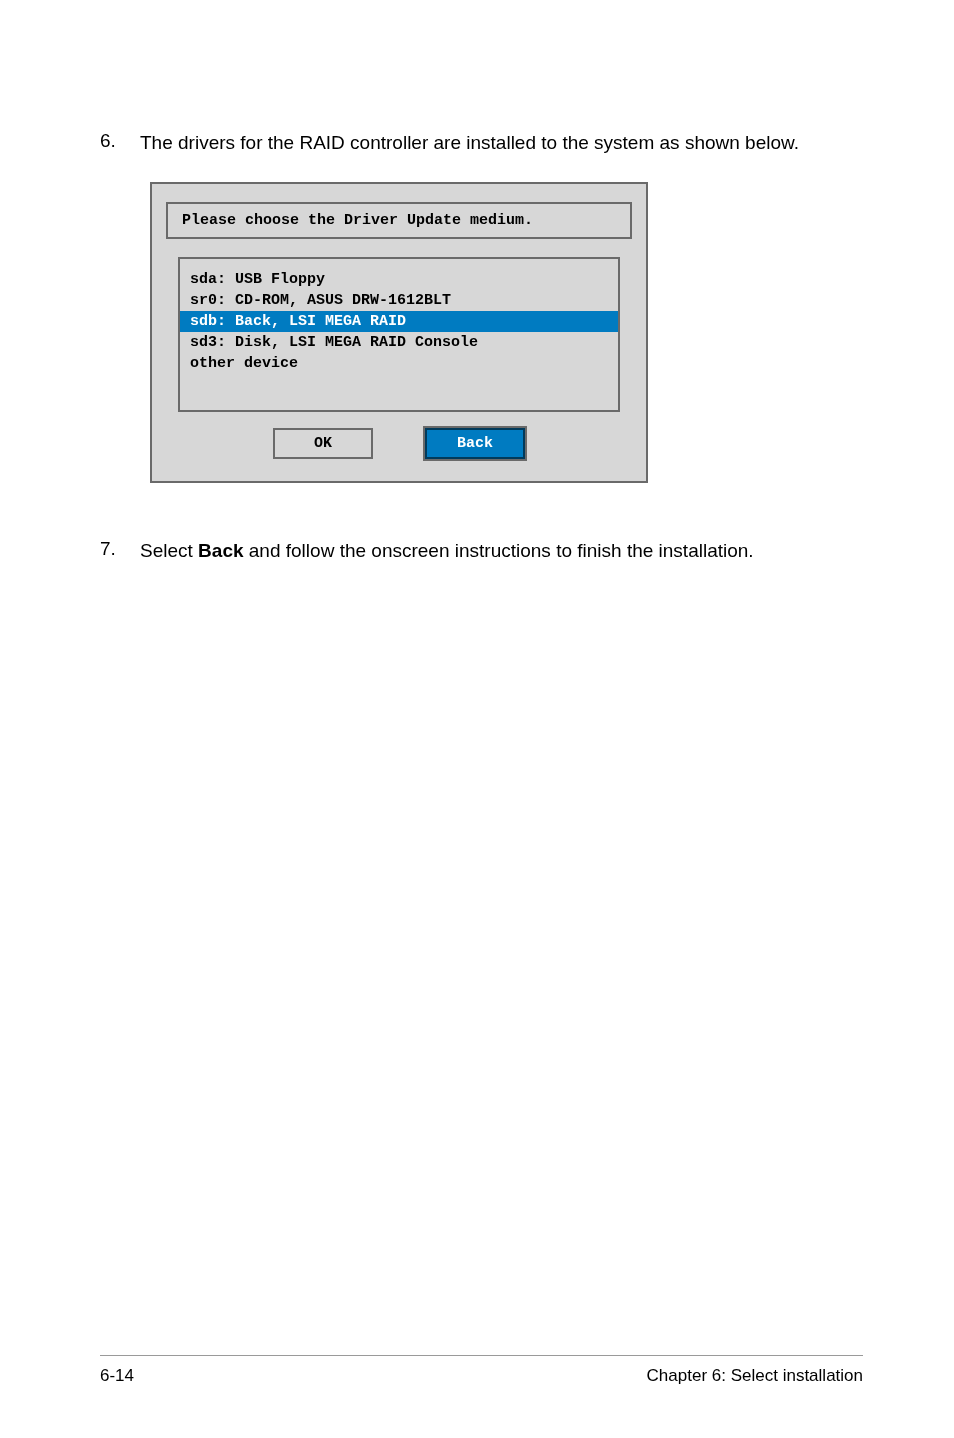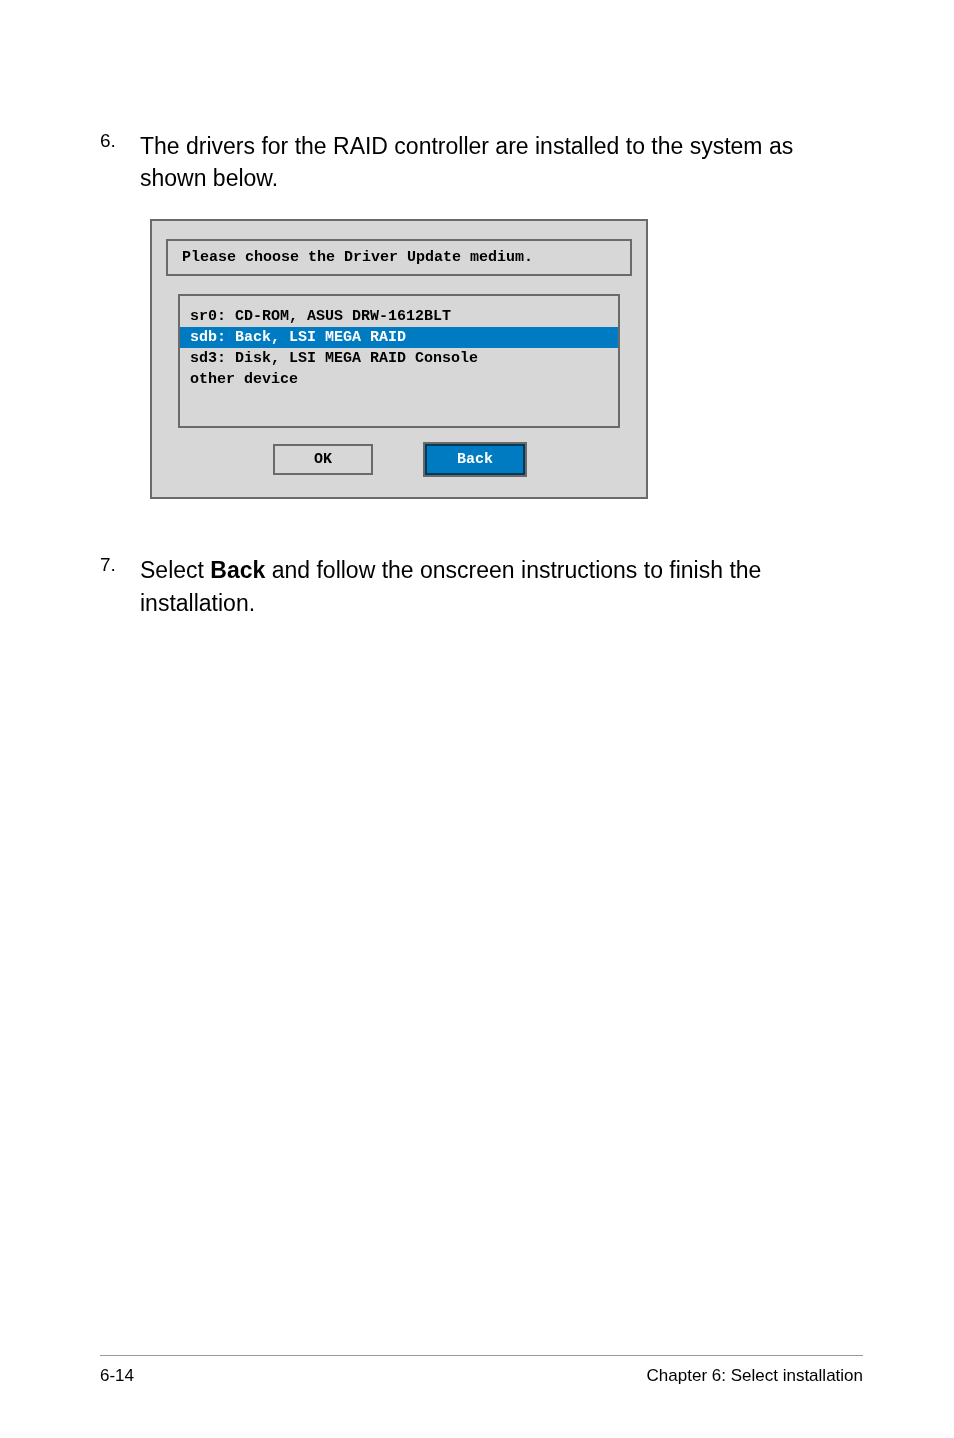--- a/index.html
+++ b/index.html
@@ -26,21 +26,21 @@
       align-items: flex-start;
       margin-bottom: 25px;
     }
     .step-num {
       width: 40px;
       flex: 0 0 40px;
       font-size: 19px;
     }
     .step-text {
       flex: 1;
-      font-size: 23px;
+      font-size: 19px;
       line-height: 1.4;
     }
     .dialog-outer {
       margin-left: 50px;
       margin-top: 25px;
       margin-bottom: 55px;
       width: 498px;
       border: 2px solid #6a6a6a;
       background: #d7d7d7;
       padding: 4px;
@@ -119,20 +119,21 @@
 <div class="page">
 
   <div class="step">
     <div class="step-num">6.</div>
     <div class="step-text">The drivers for the RAID controller are installed to the system as shown below.</div>
   </div>
 
   <div class="dialog-outer">
     <div class="dialog-title">Please choose the Driver Update medium.</div>
     <div class="listbox">
+      <div class="list-item">sda: USB Floppy</div>
       <div class="list-item">sr0: CD-ROM, ASUS DRW-1612BLT</div>
       <div class="list-item selected">sdb: Back, LSI MEGA RAID</div>
       <div class="list-item">sd3: Disk, LSI MEGA RAID Console</div>
       <div class="list-item">other device</div>
     </div>
     <div class="button-row">
       <div class="dlg-button">OK</div>
       <div class="dlg-button primary">Back</div>
     </div>
   </div>

